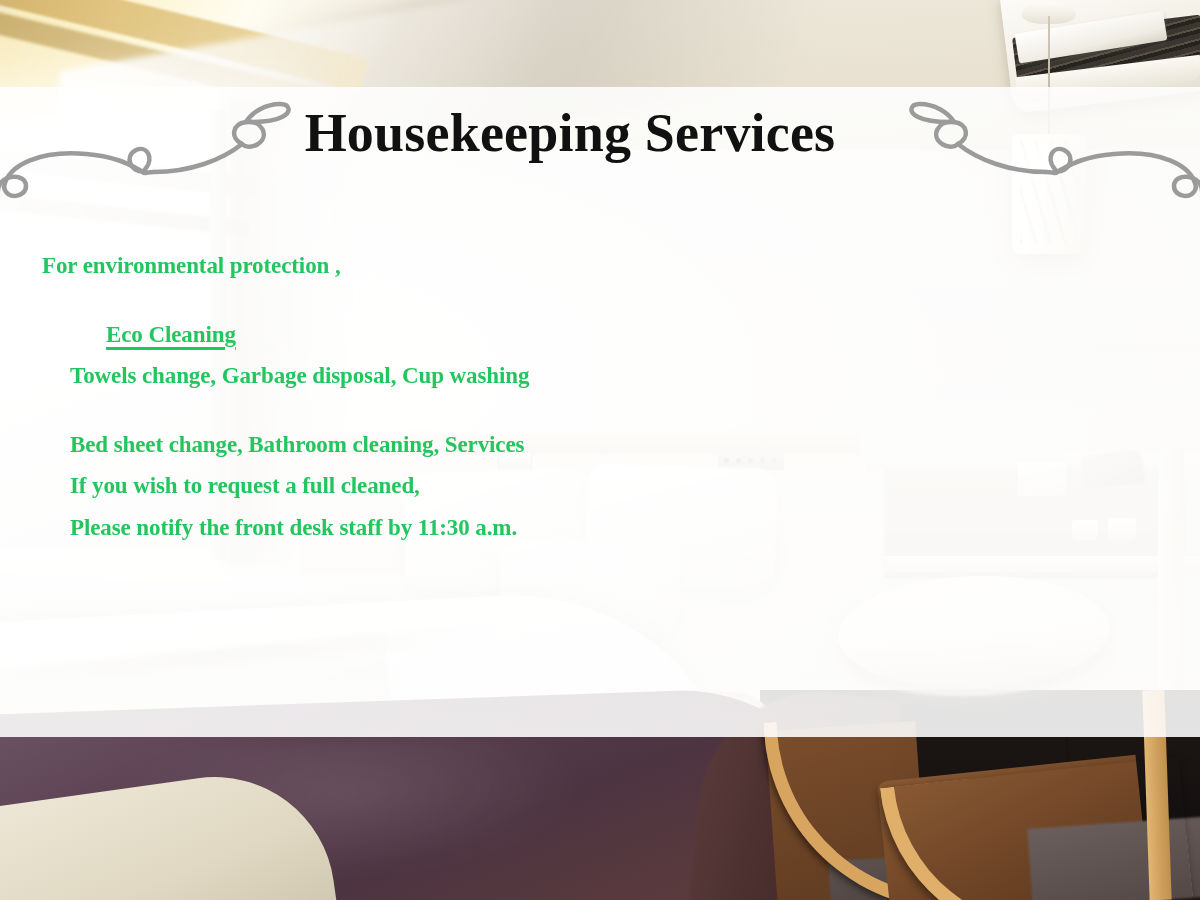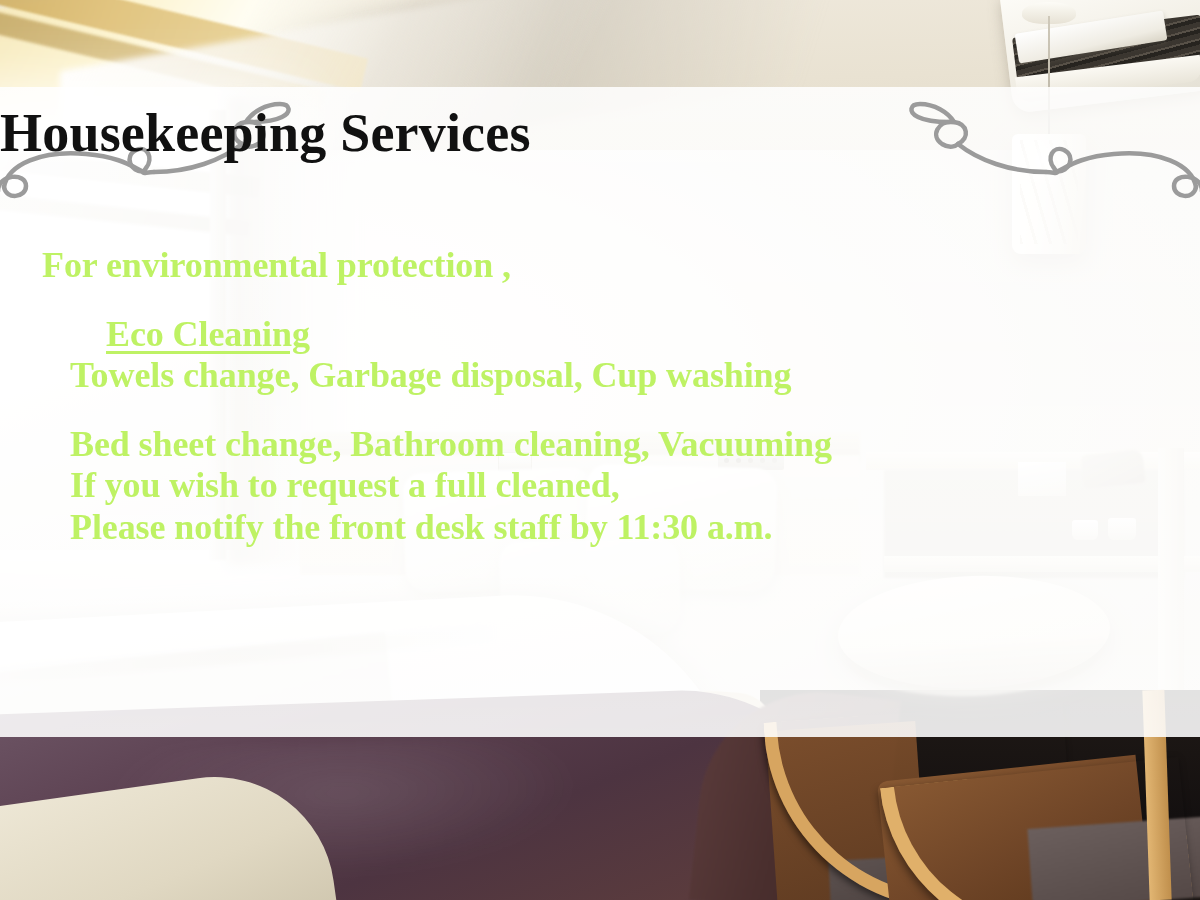--- a/index.html
+++ b/index.html
@@ -375,20 +375,21 @@
     background:linear-gradient(180deg, rgba(255,255,255,.30) 0%, rgba(255,255,255,.12) 40%, rgba(255,255,255,.42) 100%);
     pointer-events:none;
   }
 
   
   .content{ position:absolute; inset:0; }
 
   
   .title{
     position:absolute; left:0; top:103px; width:1140px;
+    text-align:center;
     font-family:"Liberation Serif", serif;
     font-weight:700;
     font-size:54px;
     line-height:60px;
     color:#111111;
     letter-spacing:.2px;
     white-space:nowrap;
   }
 
   
@@ -396,23 +397,23 @@
   .flourish svg{ display:block; }
   .fl-left{ left:-6px; }
   .fl-right{ right:-6px; }
 
   
   .body-text{
     position:absolute;
     left:42px; top:245px;
     font-family:"Liberation Serif", serif;
     font-weight:700;
-    font-size:36px;
+    font-size:23px;
     line-height:41.5px;
-    color:#bef264;
+    color:#22c55e;
     letter-spacing:-.1px;
   }
   .line{ white-space:nowrap; }
   .gap{ height:27px; }
   .indent{ padding-left:28px; }
   .u{
     text-decoration:underline;
     text-decoration-thickness:3px;
     text-underline-offset:5px;
     margin-left:36px;
@@ -528,19 +529,19 @@
 
       <div class="line">For environmental protection ,</div>
 
       <div class="gap"></div>
 
       <div class="line indent"><span class="u">Eco Cleaning</span></div>
       <div class="line indent">Towels change, Garbage disposal, Cup washing</div>
 
       <div class="gap"></div>
 
-      <div class="line indent">Bed sheet change, Bathroom cleaning, Vacuuming</div>
+      <div class="line indent">Bed sheet change, Bathroom cleaning, Services</div>
       <div class="line indent">If you wish to request a full cleaned,</div>
       <div class="line indent">Please notify the front desk staff by 11:30 a.m.</div>
 
     </div>
   </div>
 </div>
 
 </body></html>

